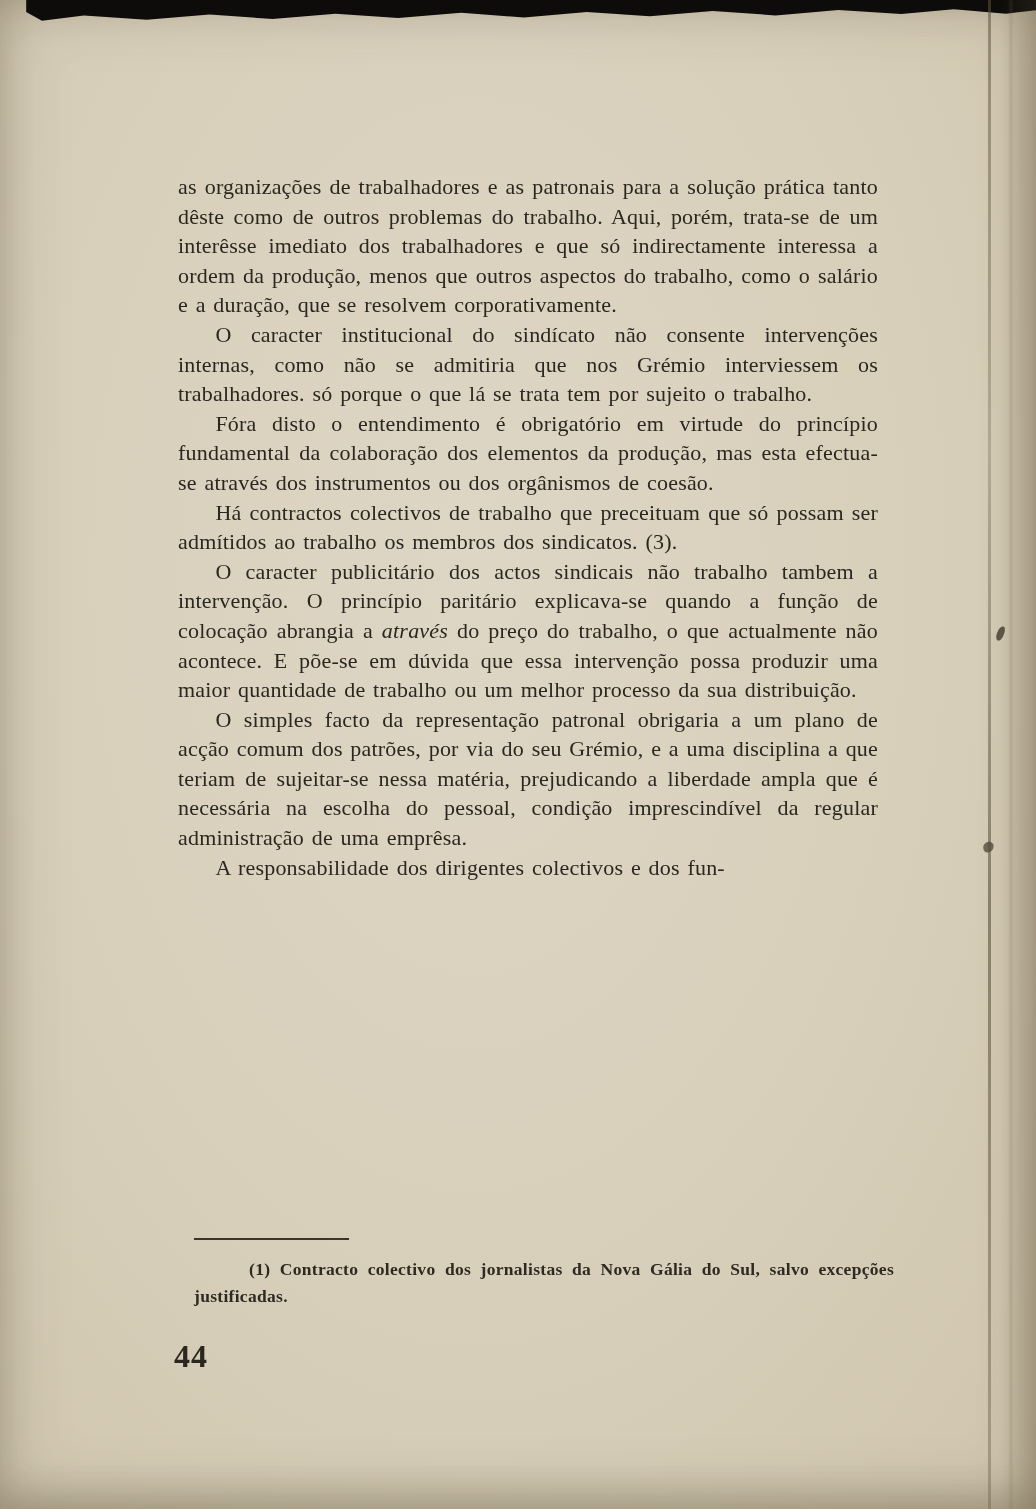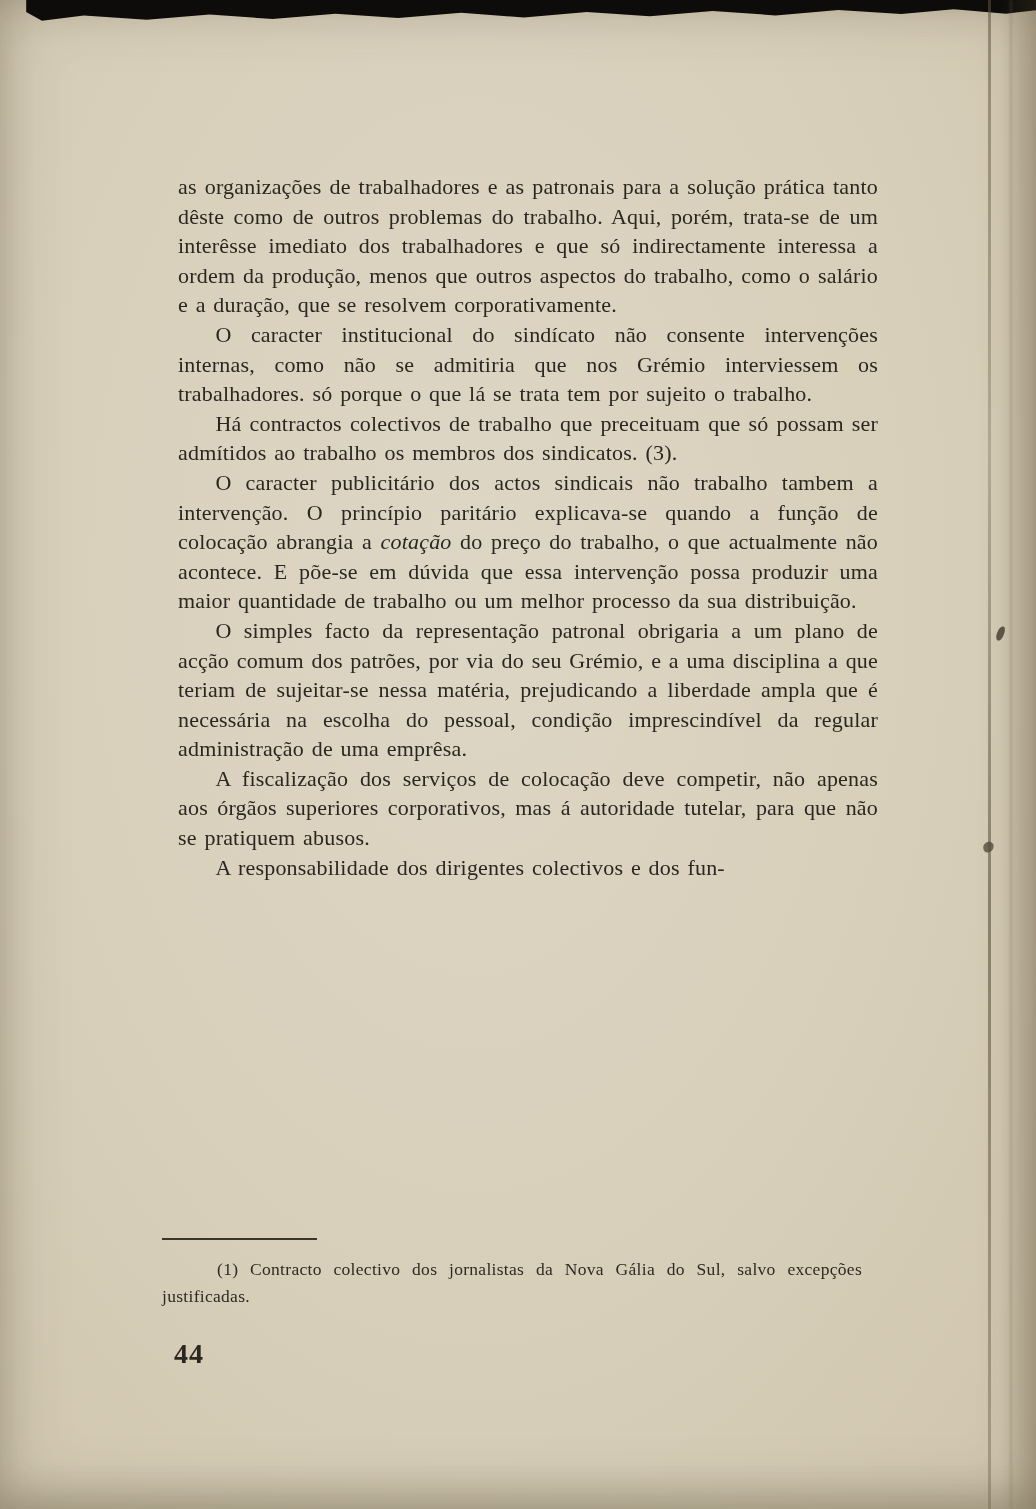--- a/index.html
+++ b/index.html
@@ -90,24 +90,25 @@
   }
   .text-block p.no-indent {
     text-indent: 0;
   }
   .text-block em {
     font-style: italic;
   }
   
   .footnote-area {
     position: absolute;
-    left: 162px;
+    left: 194px;
     top: 1238px;
     width: 700px;
     color: #2e2a22;
+    font-weight: bold;
   }
   .footnote-rule {
     border: none;
     border-top: 2px solid #3a352b;
     width: 155px;
     margin: 0 0 16px 0;
   }
   .footnote-text {
     margin: 0;
     font-size: 17.5px;
@@ -115,45 +116,45 @@
     text-align: justify;
     text-indent: 55px;
     word-spacing: 4px;
     letter-spacing: 0.3px;
   }
   
   .page-number {
     position: absolute;
     left: 174px;
     top: 1338px;
-    font-size: 28px;
+    font-size: 32px;
     font-weight: bold;
     letter-spacing: 1px;
     color: #2b2720;
   }
 </style>
 </head>
 <body>
 
 <div class="page">
 
   <div class="torn-edge"></div>
   <div class="right-edge-shade"></div>
   <div class="right-crease"></div>
   <div class="right-crease-2"></div>
   <div class="ink-speck-1"></div>
   <div class="ink-speck-2"></div>
 
   <main class="text-block">
     <p class="no-indent">as organizações de trabalhadores e as patronais para a solução prática tanto dêste como de outros problemas do trabalho. Aqui, porém, trata-se de um interêsse imediato dos trabalhadores e que só indirectamente interessa a ordem da produção, menos que outros aspectos do trabalho, como o salário e a duração, que se resolvem corporativamente.</p>
     <p>O caracter institucional do sindícato não consente intervenções internas, como não se admitiria que nos Grémio interviessem os trabalhadores. só porque o que lá se trata tem por sujeito o trabalho.</p>
+    <p>Fóra disto o entendimento é obrigatório em virtude do princípio fundamental da colaboração dos elementos da produção, mas esta efectua-se através dos instrumentos ou dos orgânismos de coesão.</p>
     <p>Há contractos colectivos de trabalho que preceituam que só possam ser admítidos ao trabalho os membros dos sindicatos. (3).</p>
-    <p><span>O caracter publicitário dos actos sindicais não trabalho tambem a intervenção. O princípio paritário explicava-se quando a função de colocação abrangia a </span><em>cotação</em><span> do preço do trabalho, o que actualmente não acontece. E põe-se em dúvida que essa intervenção possa produzir uma maior quantidade de trabalho ou um melhor processo da sua distribuição.</span></p>
+    <p><span>O caracter publicitário dos actos sindicais não trabalho tambem a intervenção. O princípio paritário explicava-se quando a função de colocação abrangia a </span><em>através</em><span> do preço do trabalho, o que actualmente não acontece. E põe-se em dúvida que essa intervenção possa produzir uma maior quantidade de trabalho ou um melhor processo da sua distribuição.</span></p>
     <p>O simples facto da representação patronal obrigaria a um plano de acção comum dos patrões, por via do seu Grémio, e a uma disciplina a que teriam de sujeitar-se nessa matéria, prejudicando a liberdade ampla que é necessária na escolha do pessoal, condição imprescindível da regular administração de uma emprêsa.</p>
-    <p>A fiscalização dos serviços de colocação deve competir, não apenas aos órgãos superiores corporativos, mas á autoridade tutelar, para que não se pratiquem abusos.</p>
     <p>A responsabilidade dos dirigentes colectivos e dos fun-</p>
   </main>
 
   <div class="footnote-area">
     <hr class="footnote-rule">
     <p class="footnote-text">(1) Contracto colectivo dos jornalistas da Nova Gália do Sul, salvo excepções justificadas.</p>
   </div>
 
   <div class="page-number">44</div>
 

